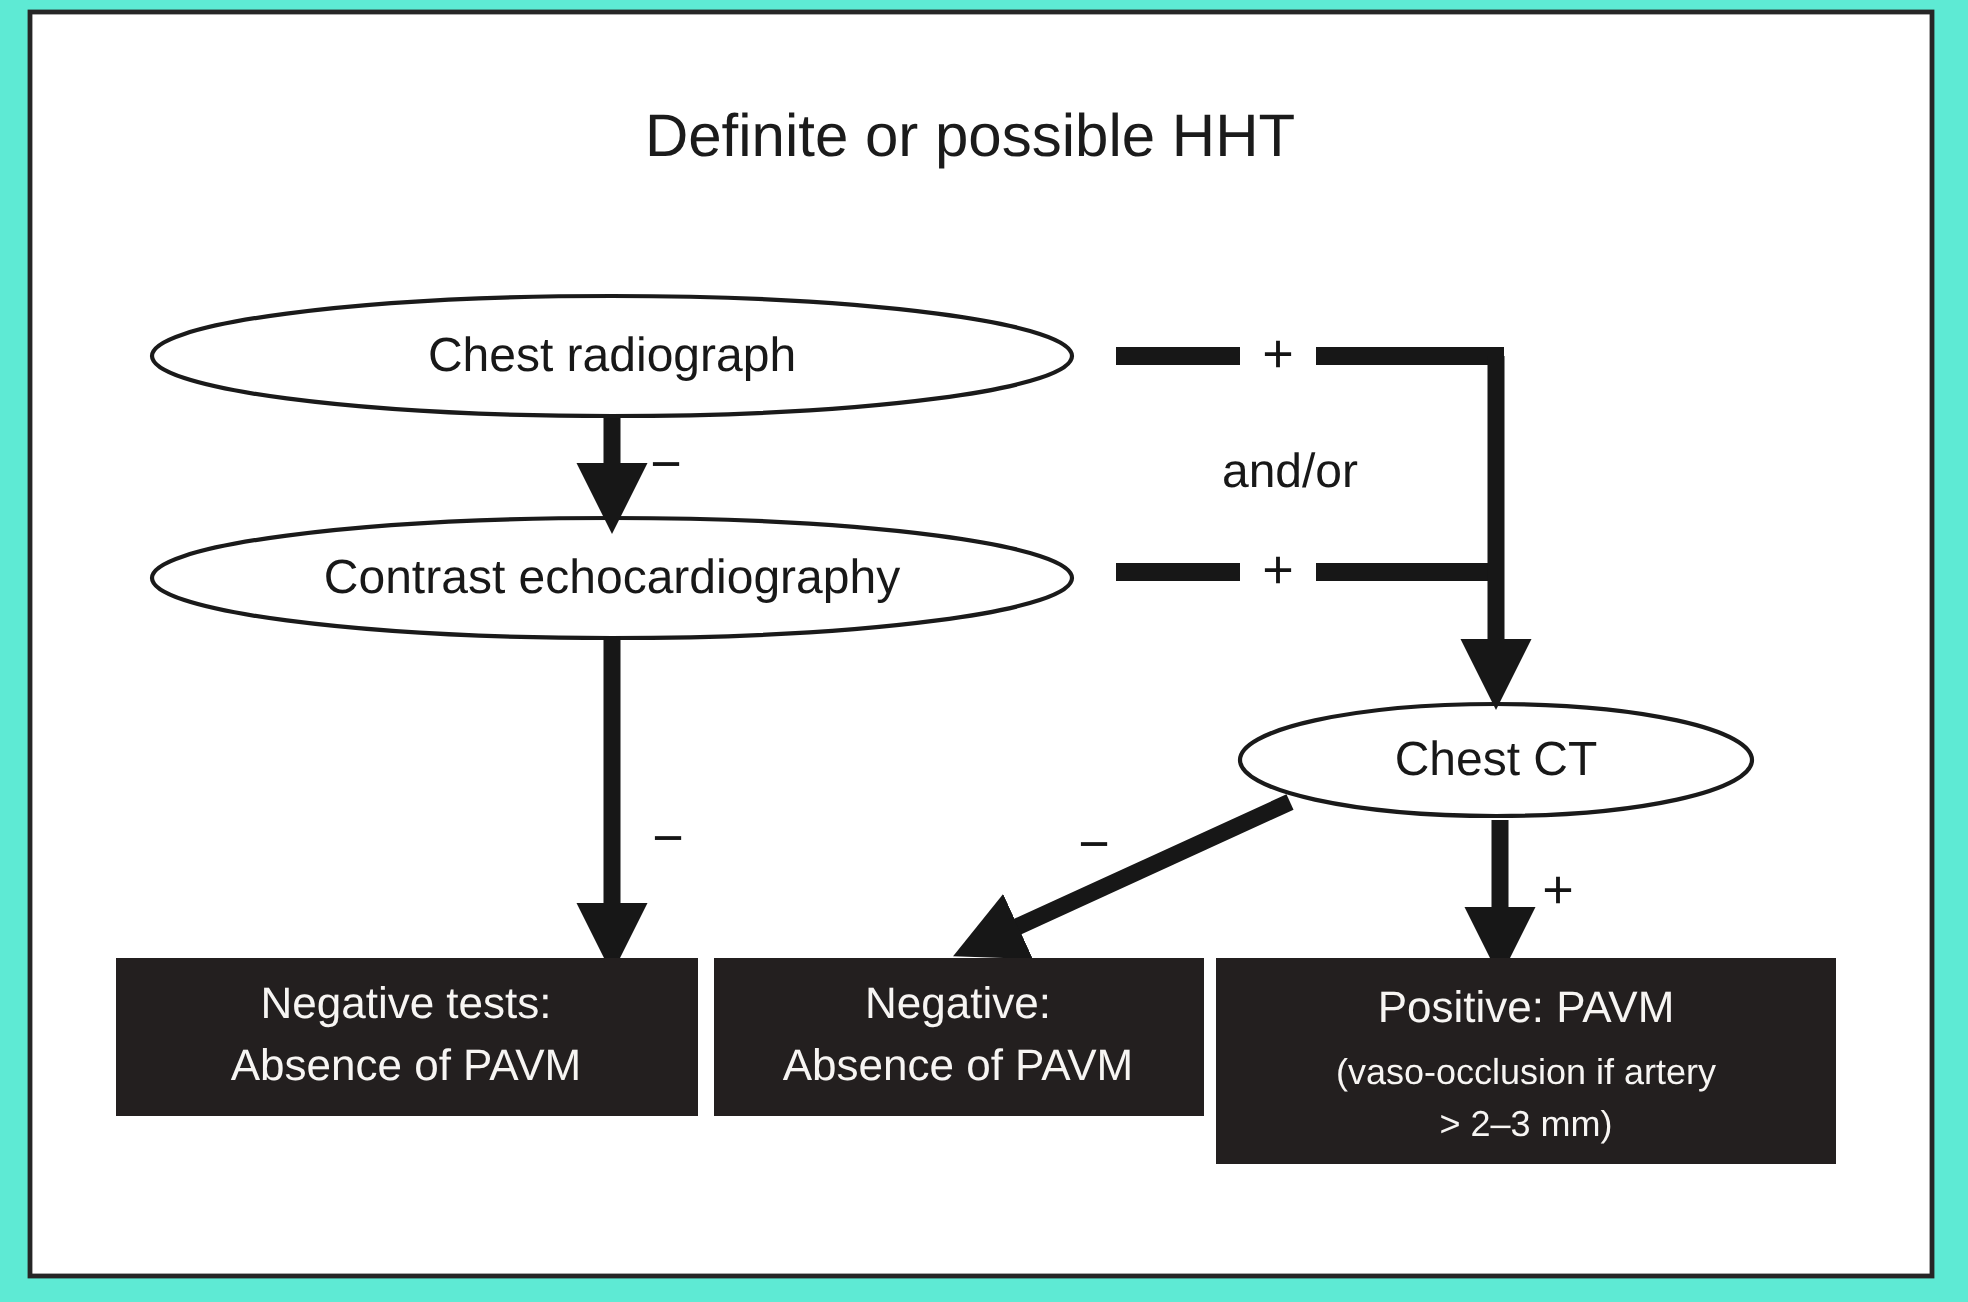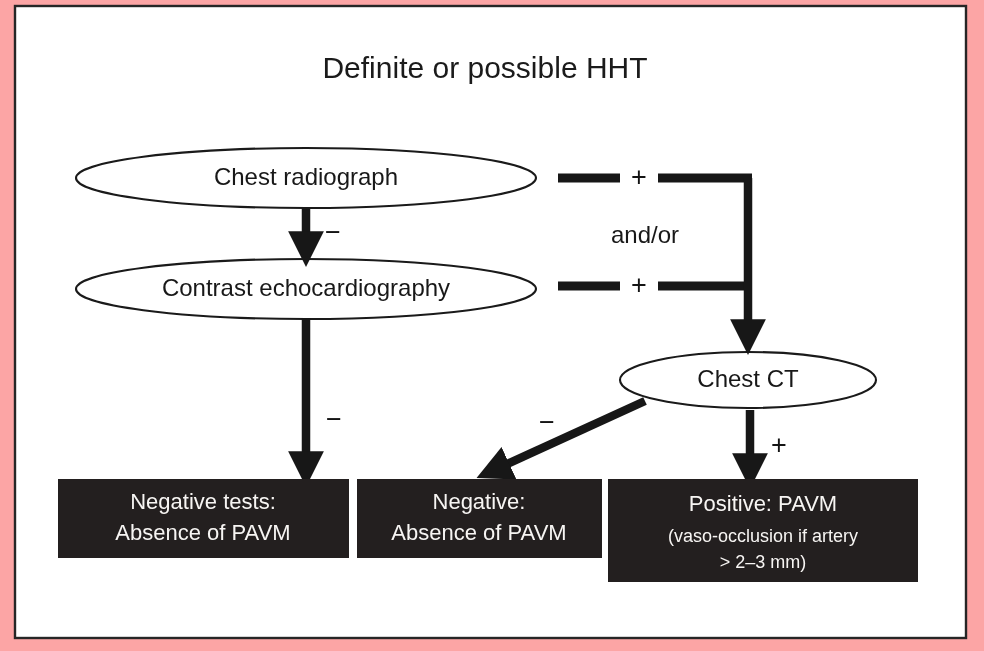--- a/index.html
+++ b/index.html
@@ -10,21 +10,21 @@
   body {
     width: 984px;
     height: 651px;
     font-family: "Liberation Sans", sans-serif;
     overflow: hidden;
   }
   #figure-root {
     position: relative;
     width: 984px;
     height: 651px;
-    background: #fca5a5;
+    background: #5eead4;
   }
   #flow-svg {
     position: absolute;
     left: 0;
     top: 0;
     display: block;
   }
   .frame-rect {
     fill: #ffffff;
     stroke: #262626;

